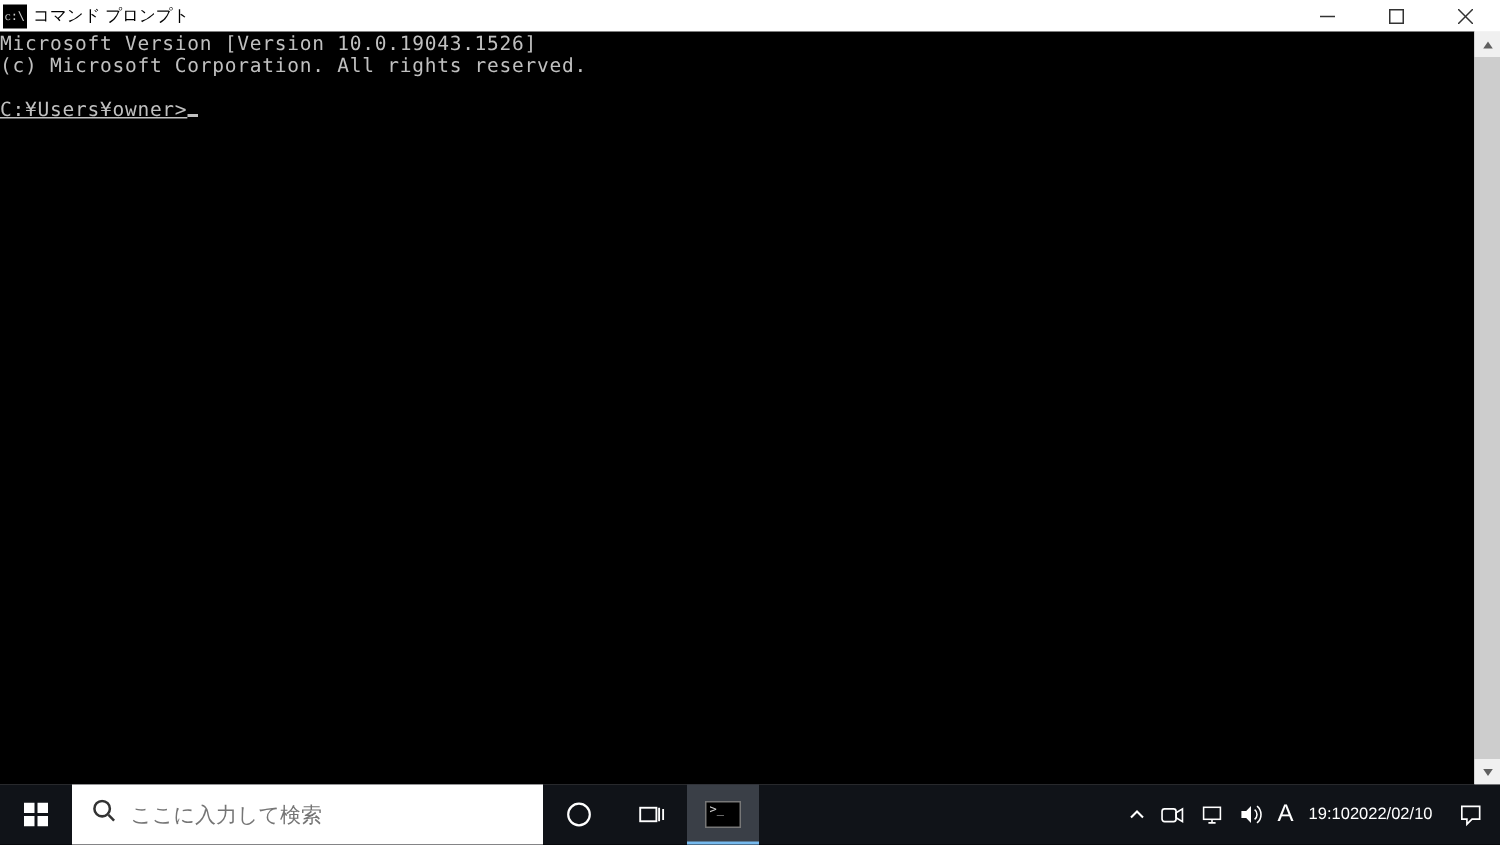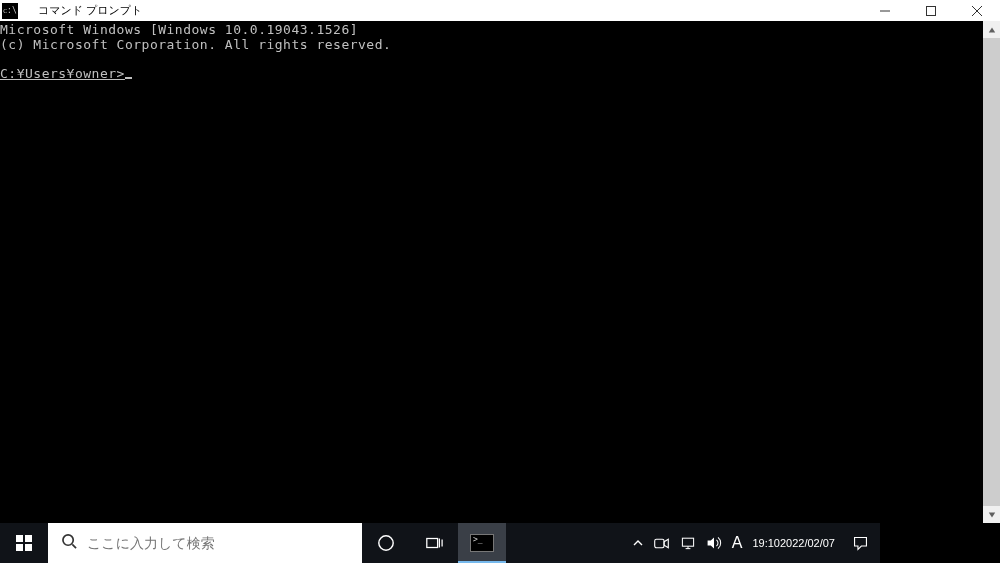--- a/index.html
+++ b/index.html
@@ -3,42 +3,42 @@
 <meta charset="utf-8">
 <style>
   * { margin: 0; padding: 0; box-sizing: border-box; }
   html, body { width: 1000px; height: 563px; overflow: hidden; font-family: "Segoe UI", "Meiryo", sans-serif; background: #000; }
 
   
   .cmd-window { position: absolute; left: 0; top: 0; width: 1000px; height: 523px; background: #fff; }
   .titlebar { height: 21px; background: #ffffff; display: flex; align-items: center; font-size: 11px; color: #000; }
   .titlebar .icon { width: 16px; height: 16px; margin: 0 4px 0 2px; background: #000; color: #ccc; font-family: Consolas, monospace; font-size: 8px; display:flex; align-items:center; justify-content:center; }
   .titlebar .icon::before { content:"ᴄ:\\"; }
-  .titlebar .title { flex: 0 0 auto; margin-left: 16px; }
+  .titlebar .title { flex: 0 0 auto; }
   .titlebar .spacer { flex: 1; }
   .win-ctrl { width: 46px; height: 21px; display:flex; align-items:center; justify-content:center; color:#222; }
   .win-ctrl svg { width: 10px; height: 10px; stroke: #333; stroke-width: 1; fill: none; }
 
   .terminal {
     position: absolute; left:0; top: 21px; right: 17px; bottom: 0;
     background: #000; color: #c0c0c0;
     font-family: "MS Gothic", Consolas, monospace;
     font-size: 13px; line-height: 14.5px; white-space: pre;
     padding: 2px 0 0 0; letter-spacing: 0.5px;
   }
   .terminal .prompt-line { display: inline; text-decoration: underline; }
   .cursor { display:inline-block; width: 7px; height: 2px; background:#c0c0c0; vertical-align: -1px; margin-left: 0px; }
 
   .scroll-track { position:absolute; top:21px; right:0; width:17px; bottom:0; background:#f0f0f0; display:flex; flex-direction:column; }
   .scroll-btn { height:17px; background:#f0f0f0; display:flex; align-items:center; justify-content:center; }
   .scroll-btn svg { width:8px; height:8px; fill:#606060; }
   .scroll-thumb { flex:1; background:#cdcdcd; margin:0; }
 
   
-  .taskbar { position:absolute; left:0; bottom:0; width:880px; height:40px; background:#101318; display:flex; align-items:center; color:#fff;margin-top:20px; }
+  .taskbar { position:absolute; left:0; bottom:0; width:1000px; height:40px; background:#101318; display:flex; align-items:center; color:#fff;margin-top:20px; }
   .start-btn { width:48px; height:40px; display:flex; align-items:center; justify-content:center; }
   .start-btn svg { width:16px; height:16px; fill:#fff; }
   .search-box { width:314px; height:40px; background:#fff; display:flex; align-items:center; gap:10px; padding-left:14px; }
   .search-box .search-ico svg { width:15px; height:15px; stroke:#333; stroke-width:1.8; fill:none; }
   .search-box input { border:none; outline:none; flex:1; font-size:14px; color:#666; background:transparent; }
   .task-btn { width:48px; height:40px; display:flex; align-items:center; justify-content:center; }
   .task-btn svg { width:18px; height:18px; stroke:#fff; fill:none; }
   .pinned-cmd { width:48px; height:40px; display:flex; align-items:center; justify-content:center; background:#3a3f47; position:relative; }
   .pinned-cmd .cmd-ico { width:24px; height:18px; background:#000; border:1px solid #777; position:relative; }
   .pinned-cmd .cmd-ico::before { content:">_"; position:absolute; top:0; left:2px; font-size:8px; color:#ccc; font-family:Consolas,monospace; }
@@ -70,21 +70,21 @@
         </svg>
     </span>
     <span class="win-ctrl">
       <svg viewBox="0 0 10 10">
           <line x1="0" y1="0" x2="10" y2="10"></line>
           <line x1="10" y1="0" x2="0" y2="10"></line>
         </svg>
     </span>
   </div>
 
-  <div class="terminal"><span>Microsoft Windows [Windows 10.0.19043.1526]</span>
+  <div class="terminal"><span>Microsoft Version [Version 10.0.19043.1526]</span>
 <span>(c) Microsoft Corporation. All rights reserved.</span>
 
 <span class="prompt-line">C:¥Users¥owner&gt;</span><span class="cursor"></span></div>
 
   <div class="scroll-track">
     <div class="scroll-btn">
       <svg viewBox="0 0 10 10">
           <polygon points="5,2 9,8 1,8"></polygon>
         </svg>
     </div>
@@ -157,21 +157,21 @@
           <polygon points="2,7 6,7 10,3 10,17 6,13 2,13" fill="#fff" stroke="none"></polygon>
           <path d="M13 6 A5 5 0 0 1 13 14"></path>
           <path d="M15 3 A9 9 0 0 1 15 17"></path>
         </svg>
     </div>
     <div class="tray-item ime">
       <span>A</span>
     </div>
     <div class="tray-item clock">
       <div>19:10</div>
-      <div>2022/02/07</div>
+      <div>2022/02/10</div>
     </div>
     <div class="tray-item action-center">
       <svg width="17" height="17" viewBox="0 0 20 20" stroke-width="1.3">
           <path d="M3 3 H17 V13 H11 L7 17 V13 H3 Z"></path>
         </svg>
     </div>
   </div>
 </div>
 
 </body></html>

